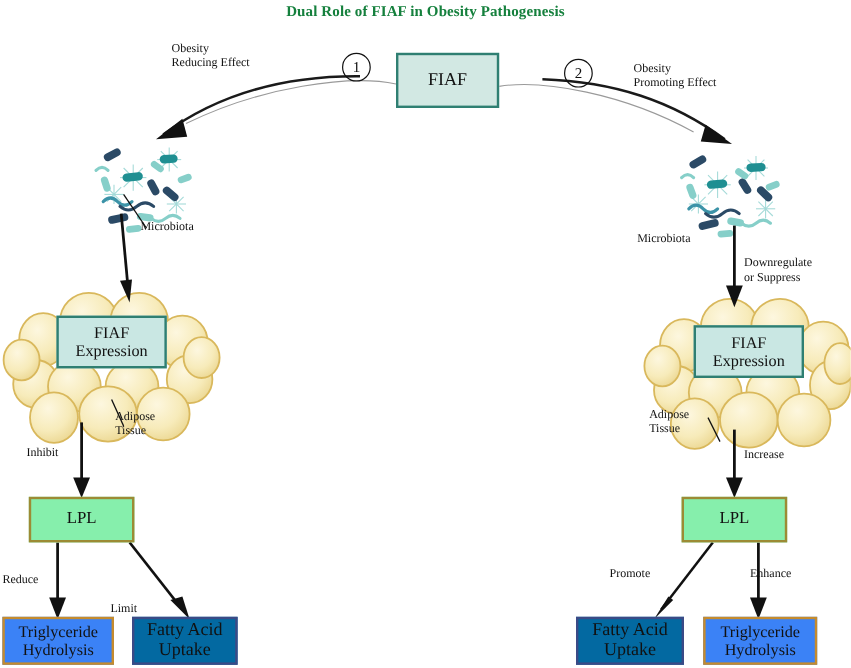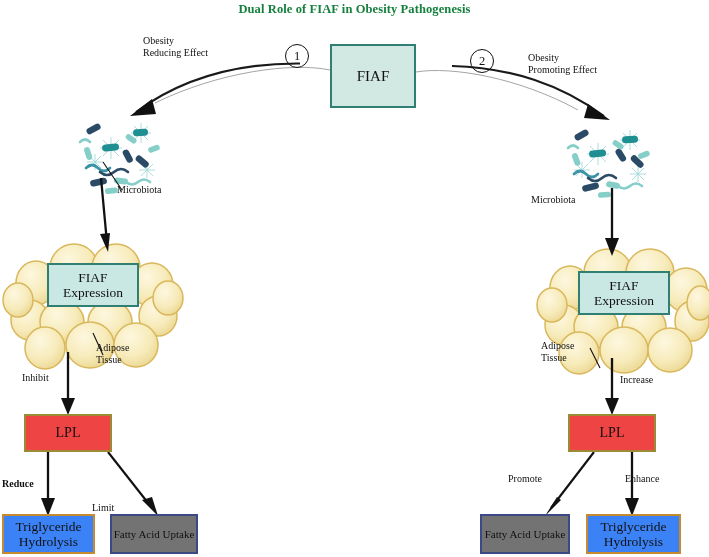--- a/index.html
+++ b/index.html
@@ -50,33 +50,33 @@
     background: #d2e8e3;
     border: 2.2px solid #2f7f72;
     font-size: 15px;
   }
   .node-fiaf-expr {
     background: #c9e7e3;
     border: 2.2px solid #2f7f72;
     font-size: 13.5px;
   }
   .node-lpl {
-    background: #ef4444;
+    background: #86efac;
     border: 2.2px solid #9c8b35;
     font-size: 14px;
   }
   .node-tg {
     background: #3b82f6;
     border: 2.2px solid #c58b2e;
     font-size: 13.5px;
   }
   .node-fa {
-    background: #737373;
+    background: #0369a1;
     border: 2.2px solid #3b4a86;
-    font-size: 11px;
+    font-size: 15px;
   }
   .lbl {
     position: absolute;
     font-family: "Liberation Serif", "DejaVu Serif", serif;
     font-size: 10px;
     line-height: 1.18;
     color: #111111;
     white-space: pre-line;
   }
   .lbl-l { text-align: left; }
@@ -299,21 +299,21 @@
         <path d="M632,452 L632,508" stroke-width="2.3"></path>
         <path d="M625,498 L632,516 L639,498 Z" fill="#111111" stroke="none"></path>
       </g>
 
       <path d="M600,368 L590,348" stroke-width="1.1"></path>
     </g>
   </svg>
 
   <div class="title" style="top:2px;">Dual Role of FIAF in Obesity Pathogenesis</div>
 
-  <div class="node node-fiaf" style="left:330px; top:44px; width:86px; height:64px;">
+  <div class="node node-fiaf" style="left:330px; top:44px; width:86px; height:46px;">
     <span>FIAF</span>
   </div>
 
   <div class="marker-num" style="left:285px; top:44px;">
     <span>1</span>
   </div>
   <div class="marker-num" style="left:470px; top:49px;">
     <span>2</span>
   </div>
 
@@ -330,39 +330,41 @@
 
   <div class="lbl lbl-l" style="left:96px; top:342px;">Adipose
 Tissue</div>
 
   <div class="lbl lbl-l" style="left:22px; top:372px;">Inhibit</div>
 
   <div class="node node-lpl" style="left:24px; top:414px; width:88px; height:38px;">
     <span>LPL</span>
   </div>
 
-  <div class="lbl lbl-l" style="left:2px; top:478px;font-weight:bold;">Reduce</div>
+  <div class="lbl lbl-l" style="left:2px; top:478px;">Reduce</div>
 
   <div class="lbl lbl-l" style="left:92px; top:502px;text-align:right;">Limit</div>
 
   <div class="node node-tg" style="left:2px; top:514px; width:93px; height:40px;">
     <span>Triglyceride
 Hydrolysis</span>
   </div>
 
   <div class="node node-fa" style="left:110px; top:514px; width:88px; height:40px;">
     <span>Fatty Acid
 Uptake</span>
   </div>
 
   <div class="lbl lbl-l" style="left:528px; top:52px;">Obesity
 Promoting Effect</div>
 
   <div class="lbl lbl-l" style="left:531px; top:194px;">Microbiota</div>
 
+  <div class="lbl lbl-l" style="left:620px; top:214px;">Downregulate
+or Suppress</div>
 
   <div class="node node-fiaf-expr" style="left:578px; top:271px; width:92px; height:44px;">
     <span>FIAF
 Expression</span>
   </div>
 
   <div class="lbl lbl-l" style="left:541px; top:340px;">Adipose
 Tissue</div>
 
   <div class="lbl lbl-l" style="left:620px; top:374px;"></div>

